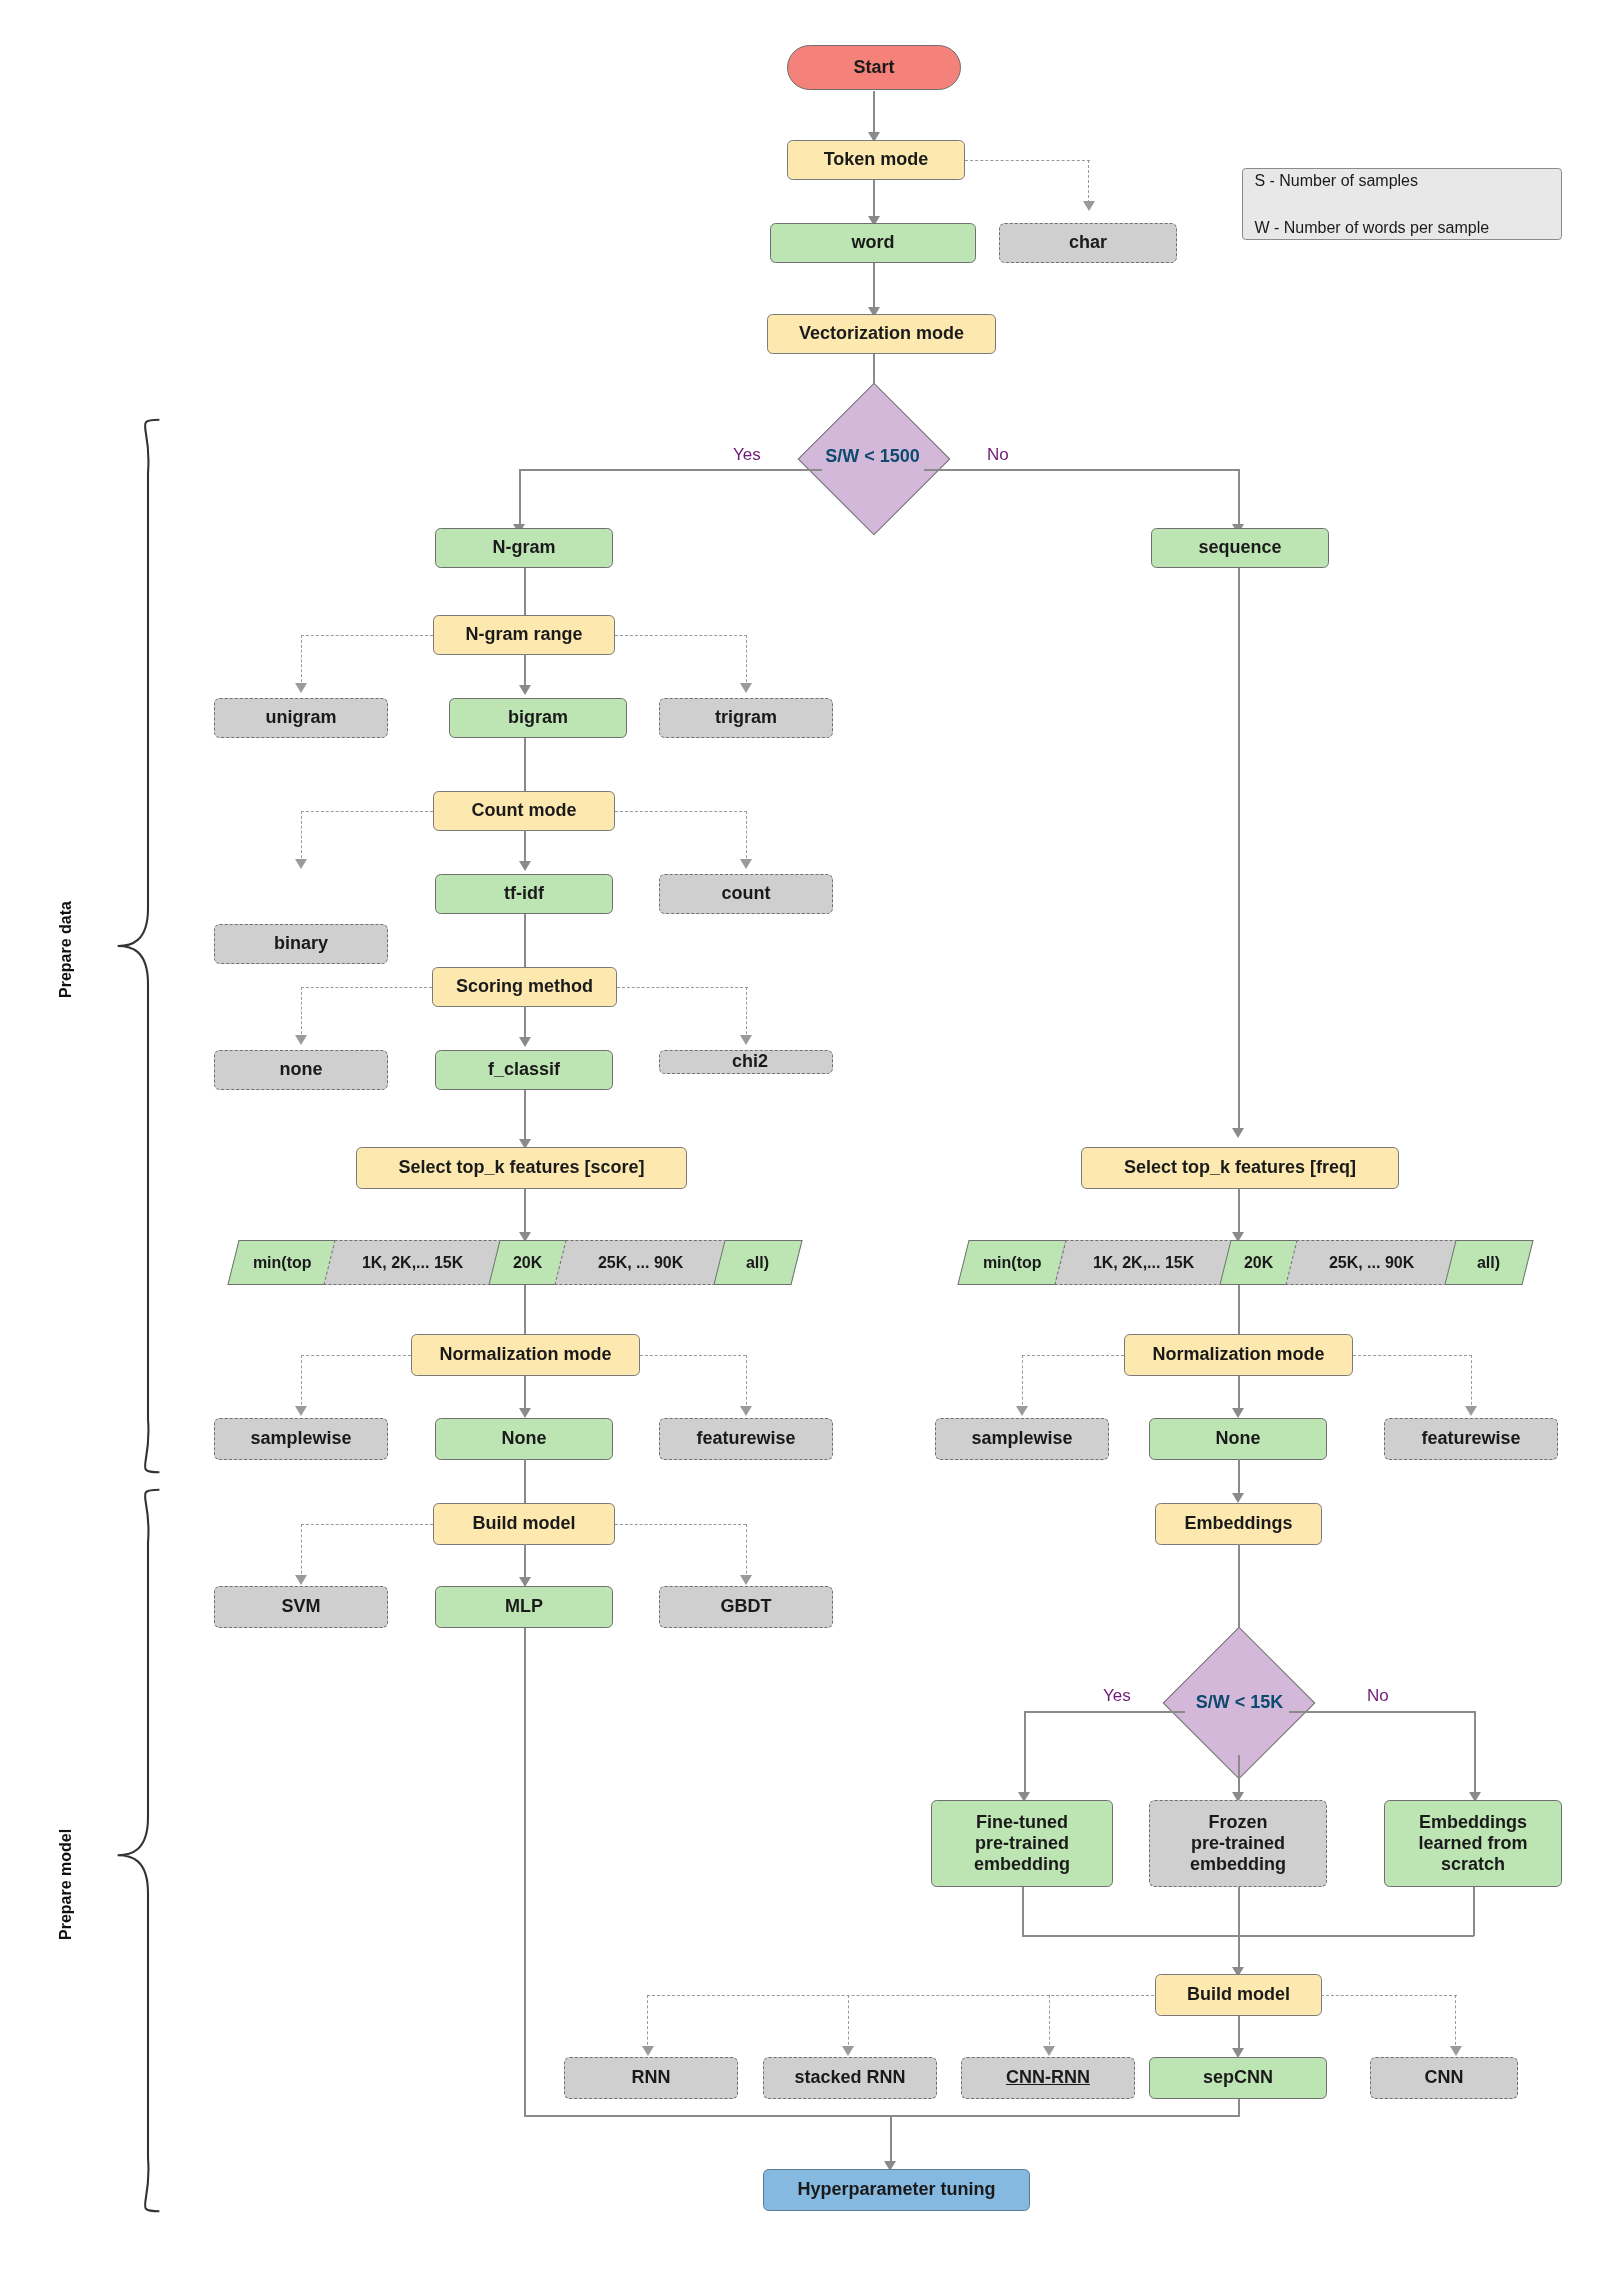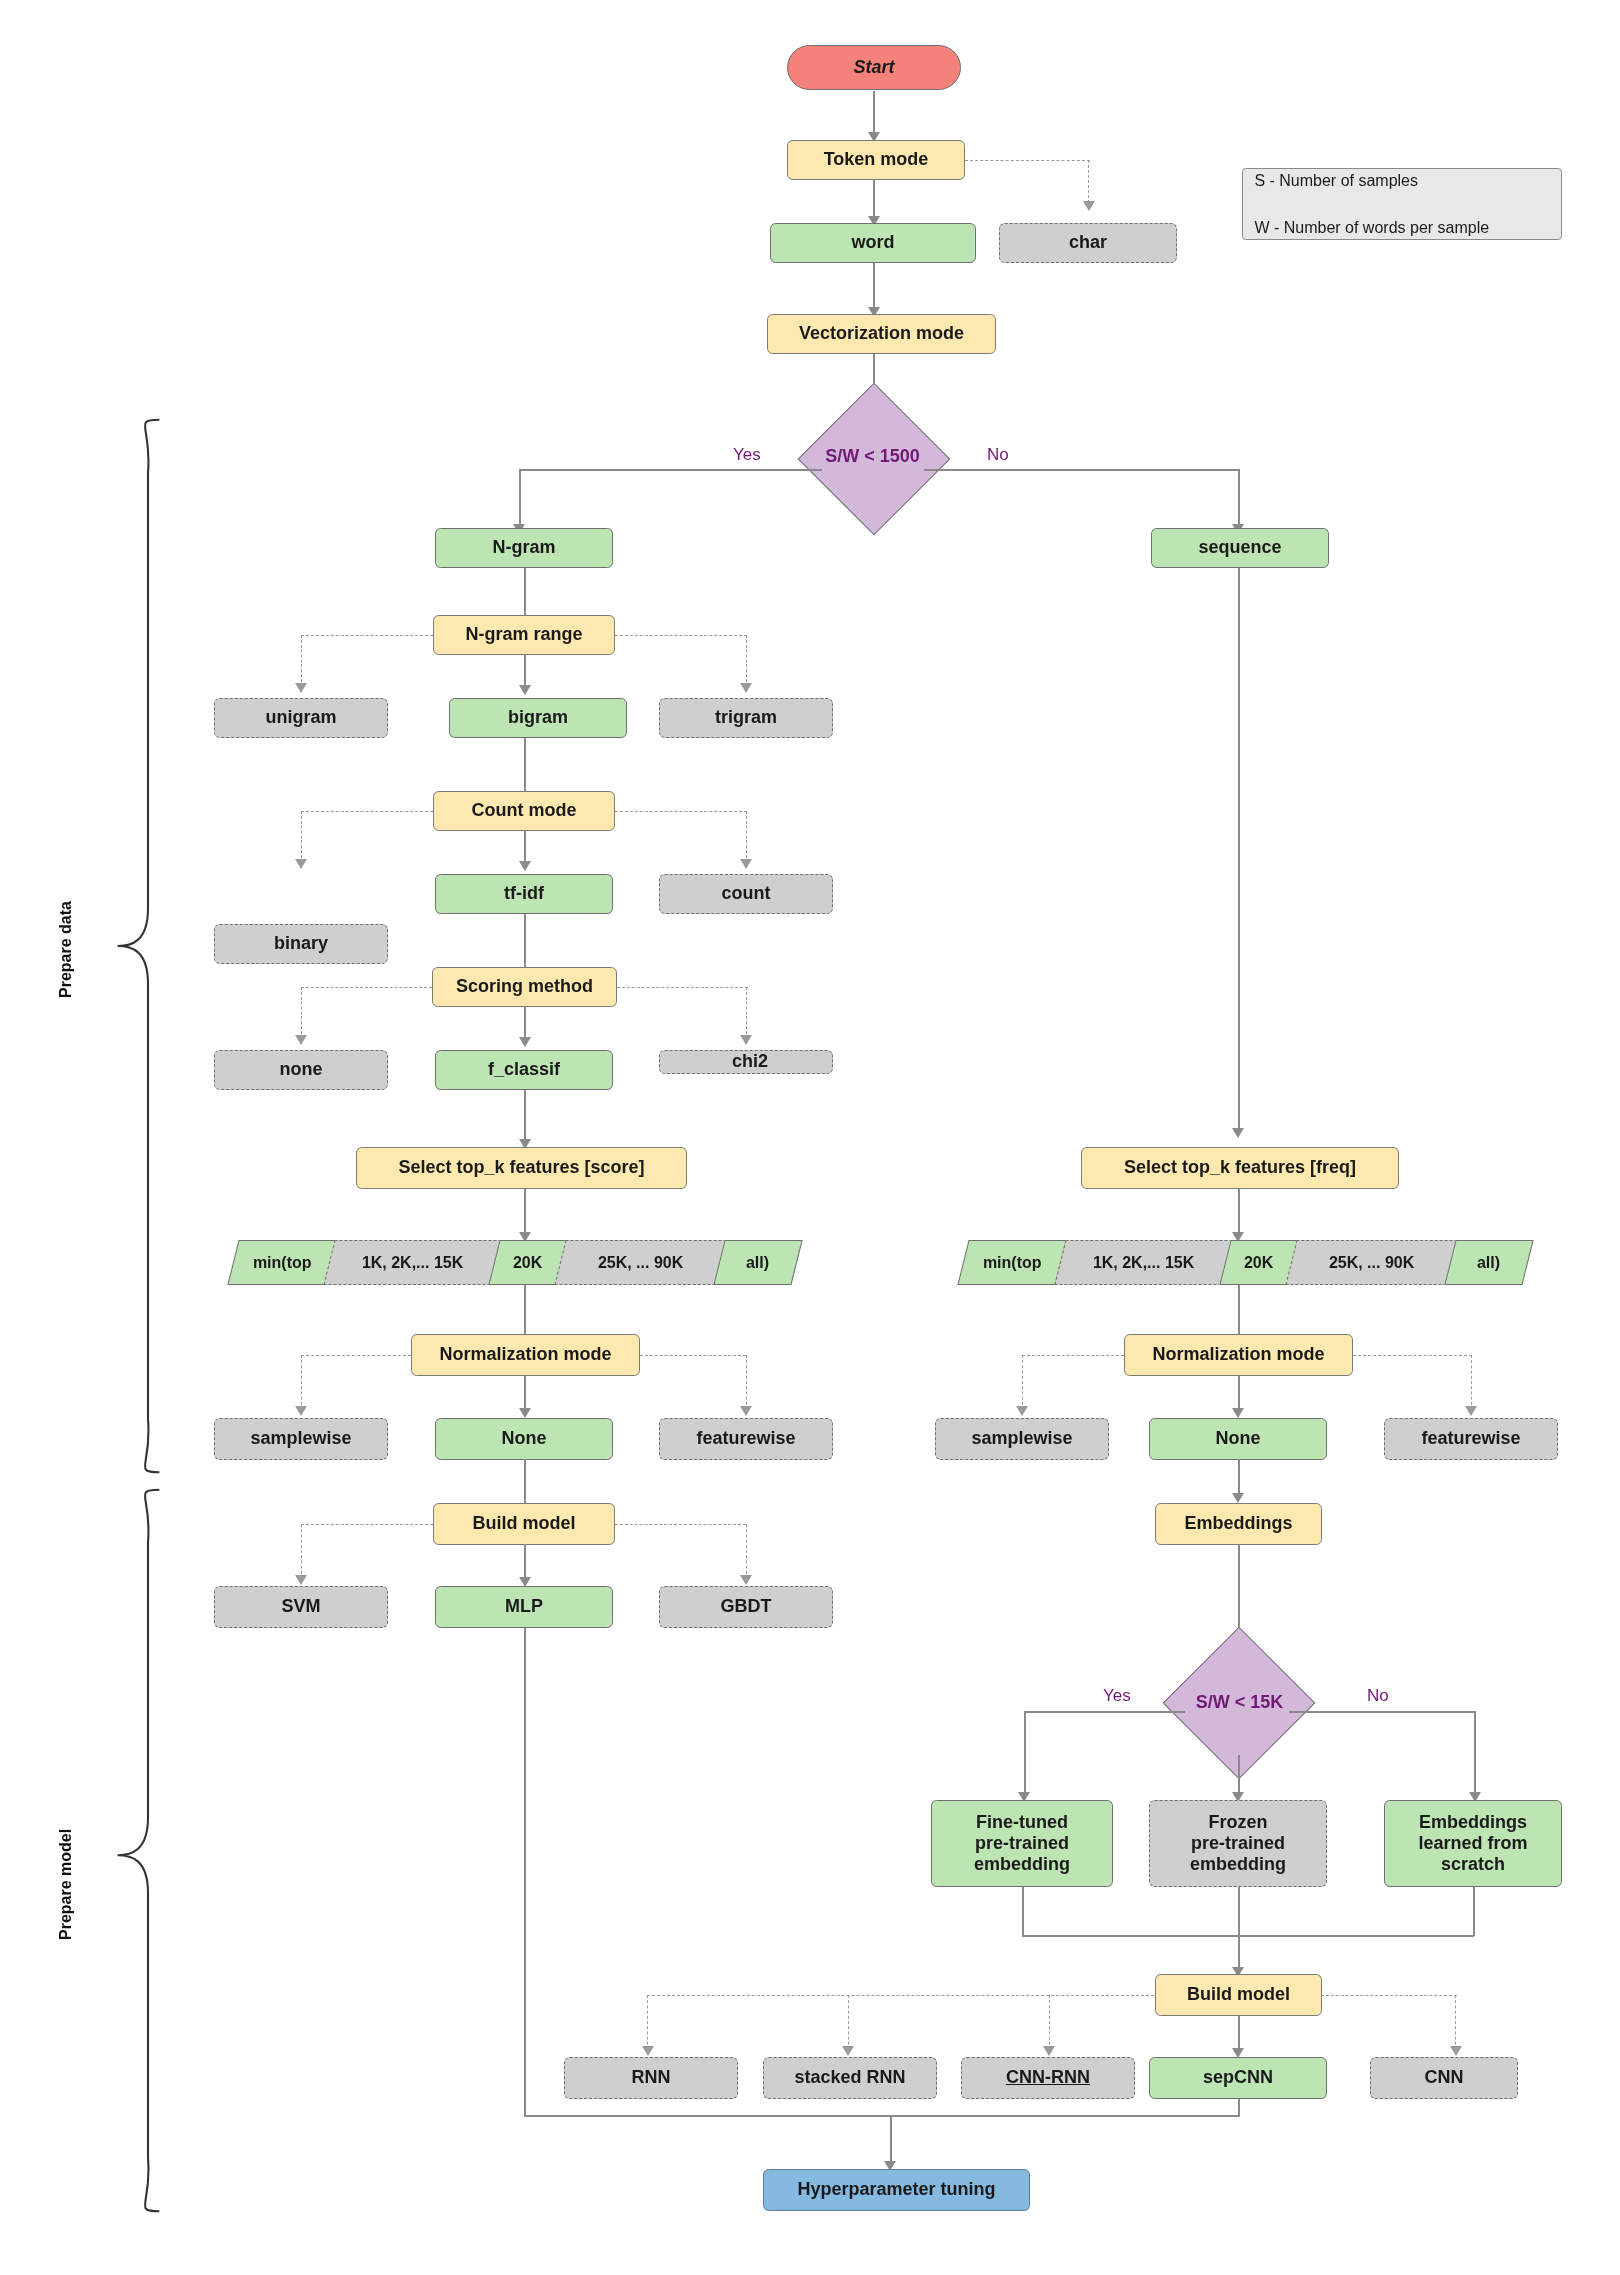--- a/index.html
+++ b/index.html
@@ -29,21 +29,21 @@
     text-align:left;padding:7.6px 11.4px;line-height:1.45;}
   .diamond{
     position:absolute;
     background:#d4b8d9;
     border:1.4px solid #6f6f6f;
     transform:rotate(45deg);
   }
   .diamond-label{
     position:absolute;
     display:flex;align-items:center;justify-content:center;
-    font-weight:bold;font-size:18px;color:#701a75;text-align:right;
+    font-weight:bold;font-size:18px;color:#0c4a6e;text-align:right;
   }
   .par{
     position:absolute;box-sizing:border-box;
     display:flex;align-items:center;justify-content:center;
     font-weight:bold;font-size:16px;color:#1a1a1a;
     transform:skewX(-14deg);
   }
   .par > span{transform:skewX(14deg);white-space:nowrap;}
   .par-green{background:#bde5b4;border:1.4px solid #6f6f6f;}
   .par-gray{background:#cfcfcf;border:1.7px dashed #6f6f6f;}
@@ -66,21 +66,21 @@
 
 <div id="root">
 
   <div class="node n-legend" style="left:1242px;top:168px;width:320px;height:72px;">
     <div>
       <div>S  - Number of samples</div>
       <div>W - Number of words per sample</div>
     </div>
   </div>
 
-  <div class="node n-start" style="left:787px;top:45px;width:174px;height:45px;font-style:italic;">Start</div>
+  <div class="node n-start" style="left:787px;top:45px;width:174px;height:45px;">Start</div>
 
   <div class="edge v" style="left:873px;top:91px;height:45px;"></div>
   <div class="arrow down" style="left:868px;top:132px;"></div>
 
   <div class="node n-yellow" style="left:787px;top:140px;width:178px;height:40px;">Token mode</div>
 
   <div class="dedge h" style="left:965px;top:160px;width:125px;"></div>
   <div class="dedge v" style="left:1088px;top:160px;height:43px;"></div>
   <div class="arrow down dash" style="left:1083px;top:201px;"></div>
 

